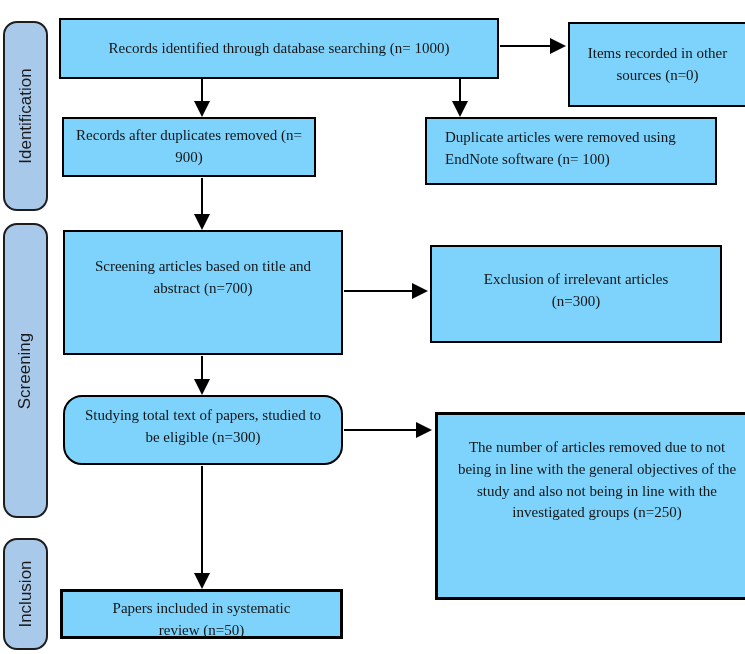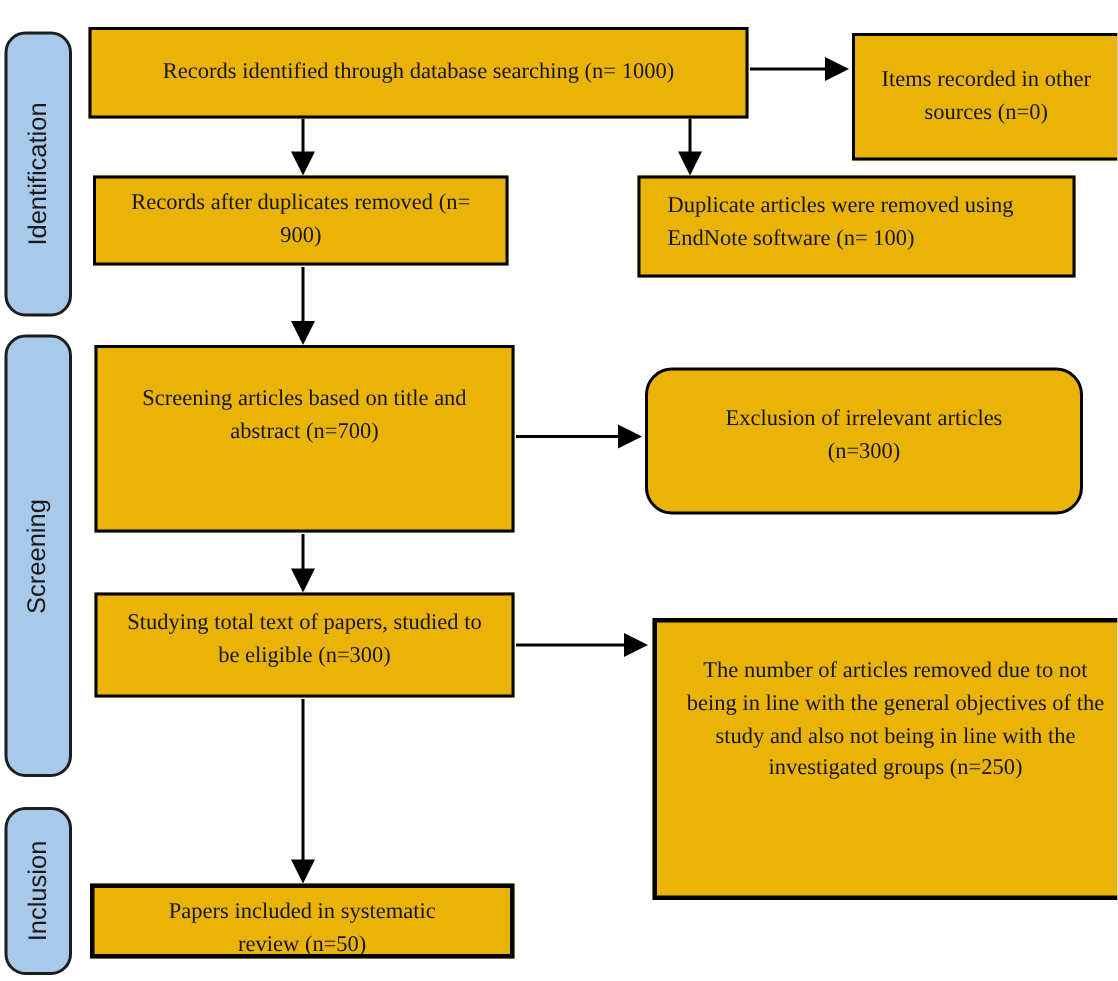--- a/index.html
+++ b/index.html
@@ -24,37 +24,37 @@
   .stage span{
     transform:rotate(-90deg);
     white-space:nowrap;
     font-family:"Liberation Sans", sans-serif;
     font-size:17px;
     color:#1a1a1a;
   }
   
   .fbox{
     position:absolute;
-    background:#eab308;
+    background:#7dd3fc;
     border:2px solid #000000;
     box-sizing:border-box;
     display:flex;justify-content:center;
     text-align:center;
     font-size:15px;
     line-height:1.45;
   }
   .v-center{align-items:center;}
   .v-top{align-items:flex-start;}
   #box-records-identified{left:59px;top:18px;width:440px;height:61px;padding:0 10px;}
   #box-items-other{left:568px;top:22px;width:179px;height:85px;padding:0 6px;font-family:Liberation Serif, serif;}
-  #box-dup-removed{left:62px;top:117px;width:277px;height:60px;padding:0 12px;}
+  #box-dup-removed{left:62px;top:117px;width:254px;height:60px;padding:0 12px;}
   #box-dup-articles{left:425px;top:117px;width:292px;height:68px;padding:8px 14px 0 18px;text-align:left;justify-content:center;}
   #box-screening{left:63px;top:230px;width:280px;height:125px;padding:24px 12px 0 12px;}
-  #box-exclusion{left:430px;top:245px;width:292px;height:98px;padding:22px 34px 0 34px;border-radius:18px;}
-  #box-studying{left:63px;top:395px;width:280px;height:70px;padding:8px 12px 0 12px;}
+  #box-exclusion{left:430px;top:245px;width:292px;height:98px;padding:22px 34px 0 34px;}
+  #box-studying{left:63px;top:395px;width:280px;height:70px;padding:8px 12px 0 12px;border-radius:19px;}
   #box-removed-objectives{left:435px;top:412px;width:324px;height:188px;border-width:3px;padding:22px 14px 0 14px;}
   #box-included{left:60px;top:589px;width:283px;height:50px;border-width:3px;padding:6px 40px 0 40px;}
   #arrows{position:absolute;left:0;top:0;width:745px;height:654px;pointer-events:none;}
 </style>
 </head>
 <body>
 
 <div id="canvas">
 
   <div class="stage" id="stage-identification" style="top:21px;height:190px;">

